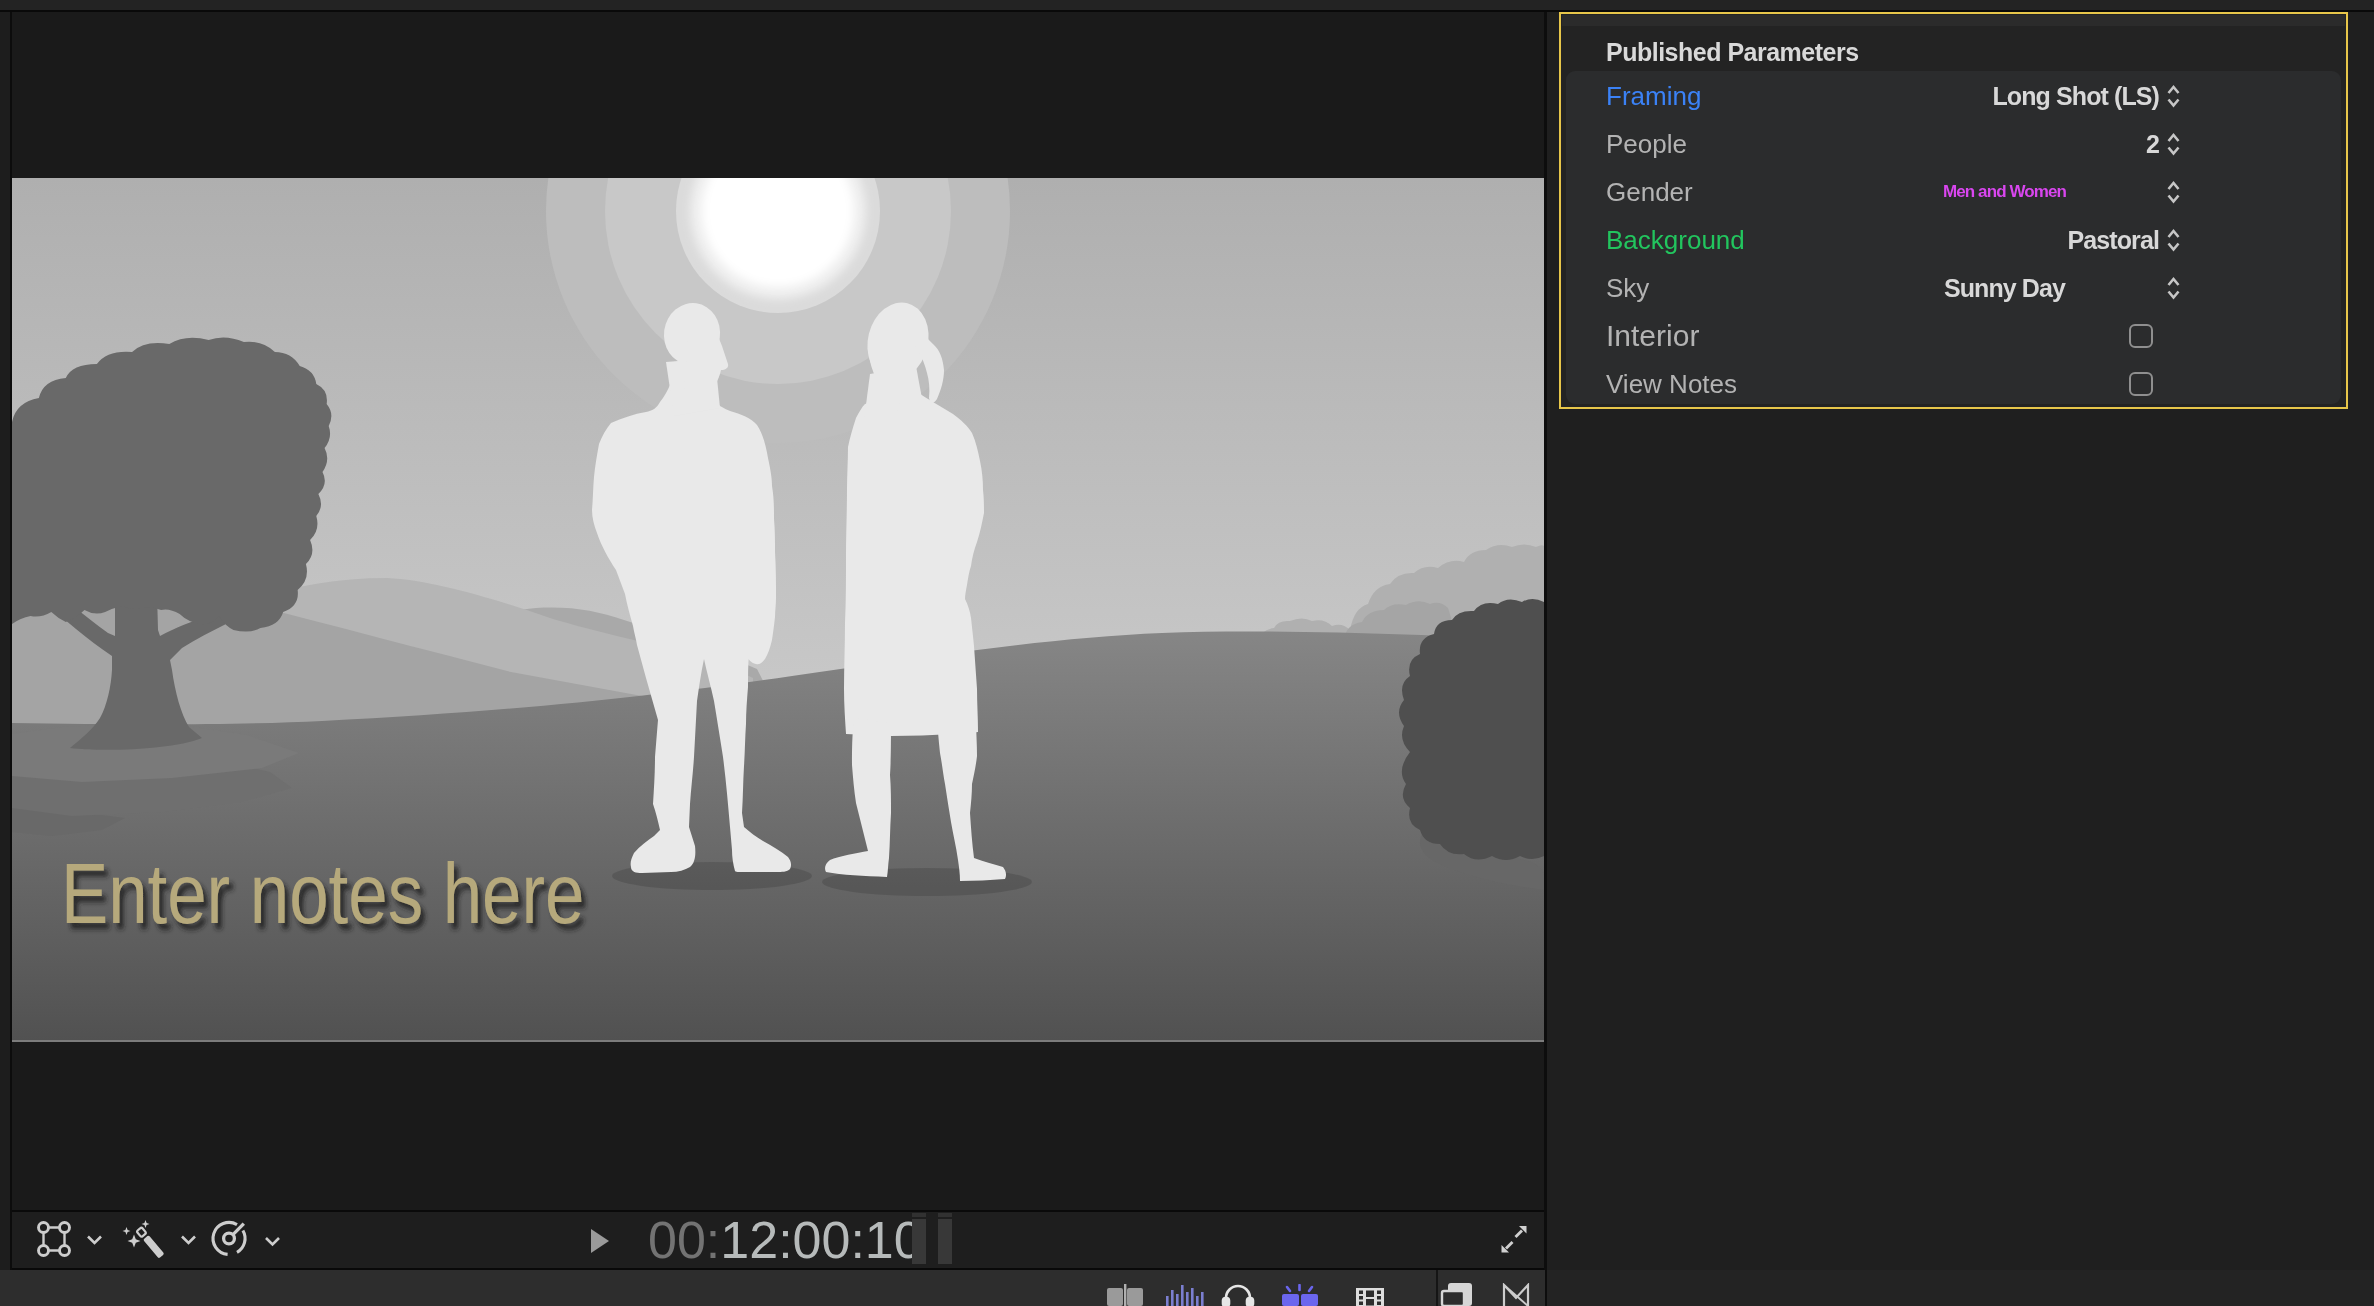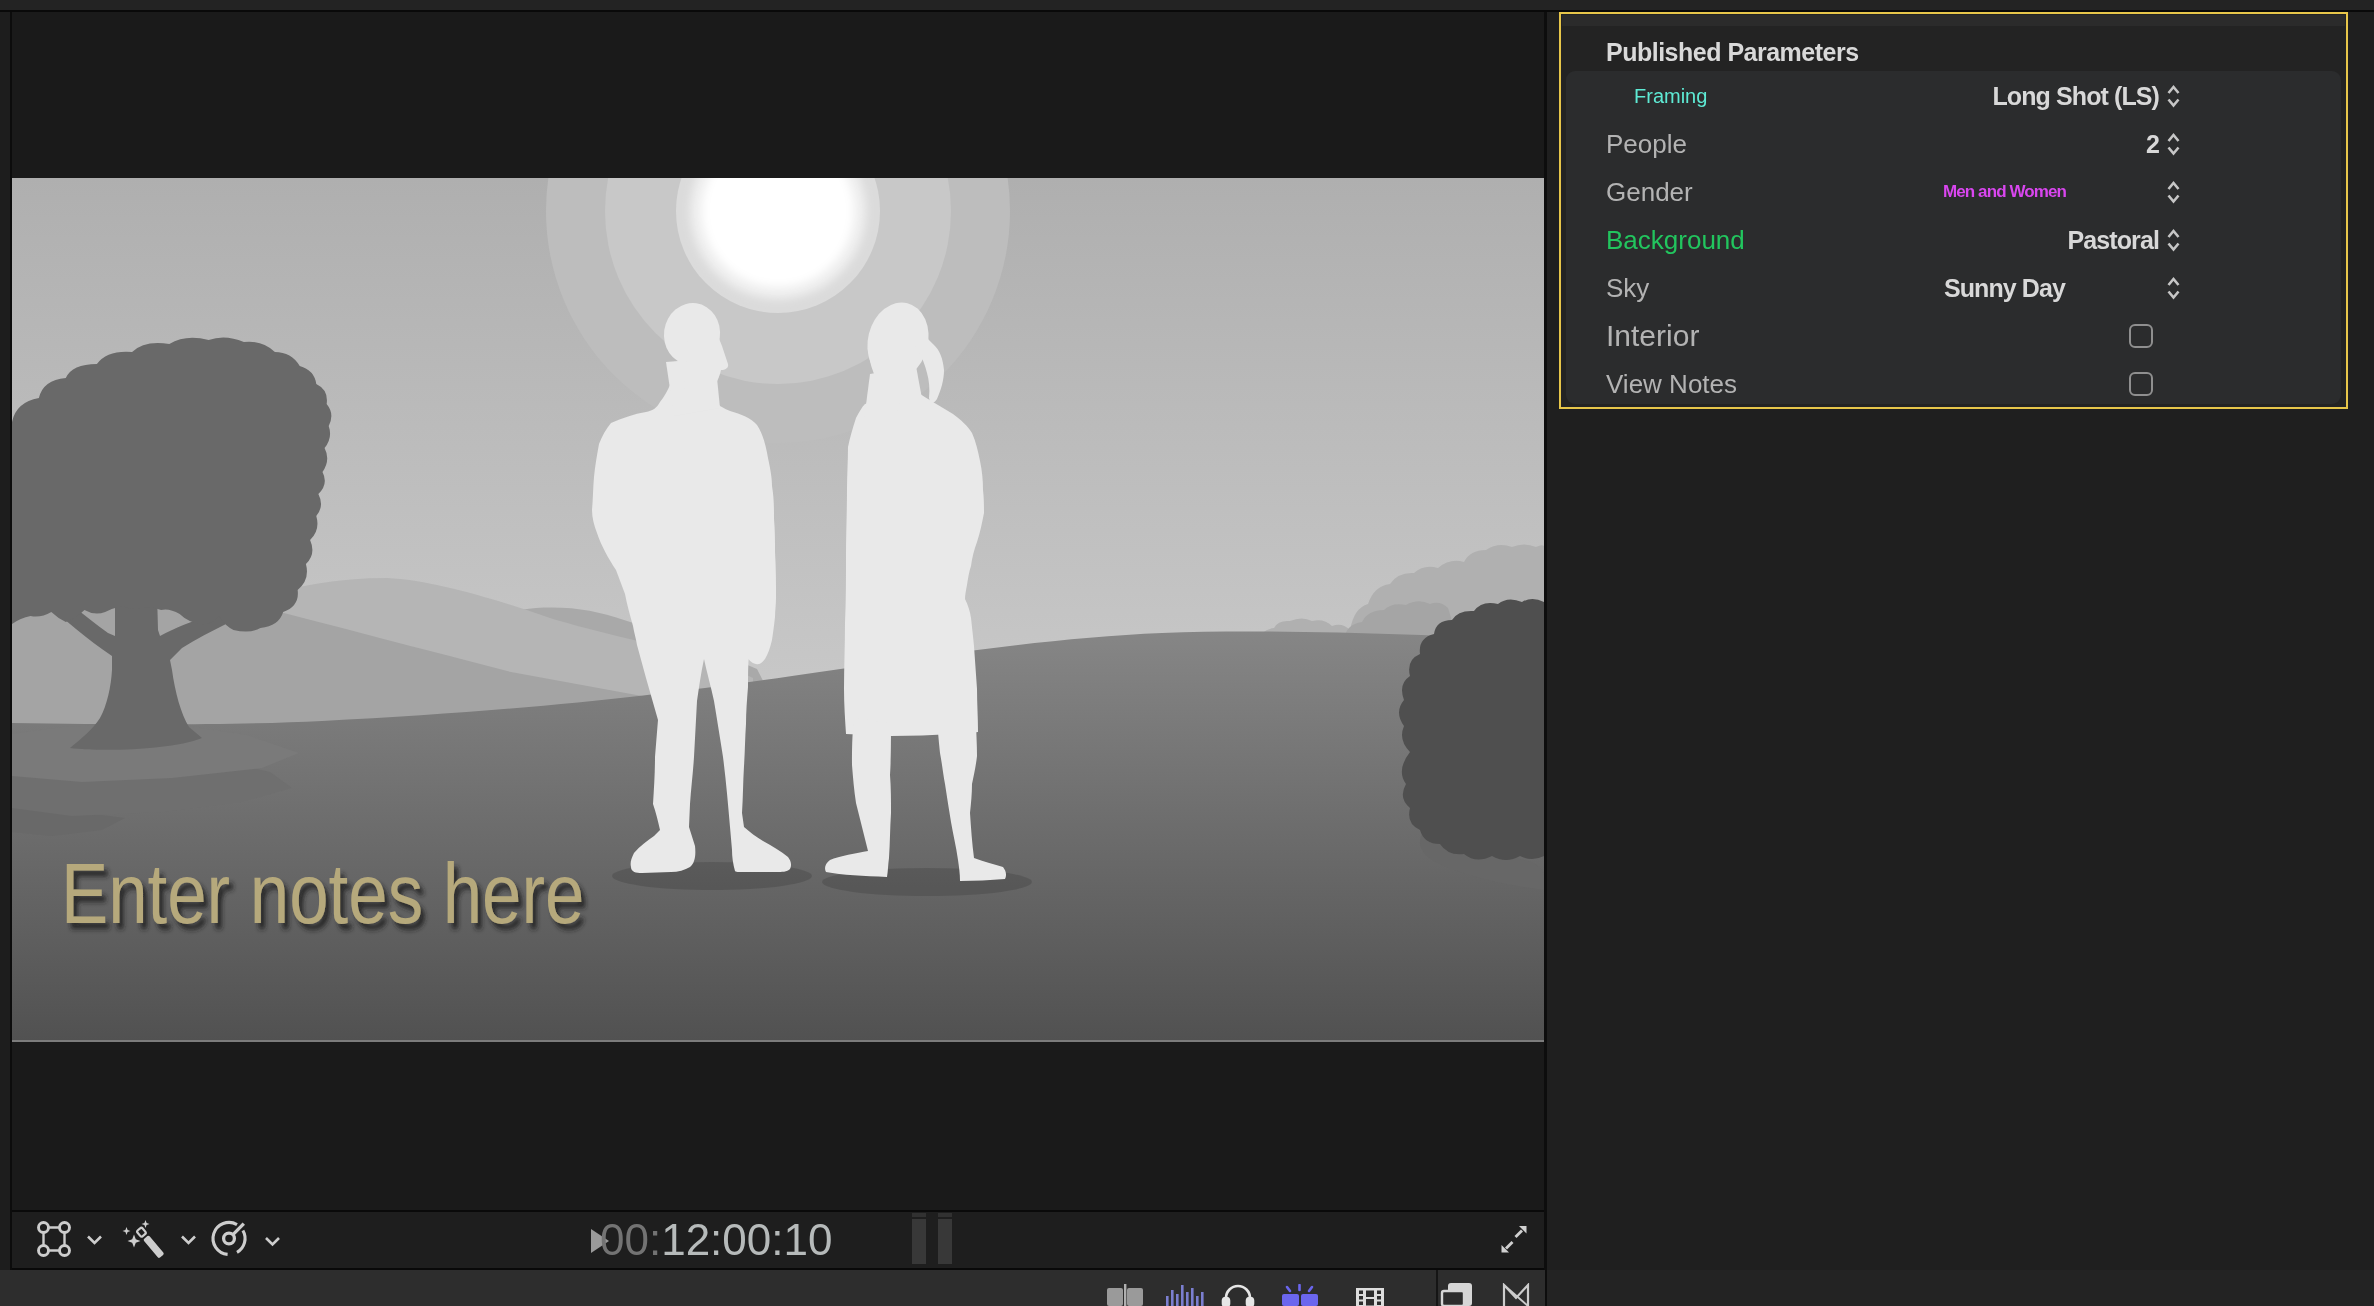--- a/index.html
+++ b/index.html
@@ -128,21 +128,21 @@
     <path d="M206.9,8.5 A16,16 0 0 1 201,30.4"></path>
     <circle cx="193" cy="16.5" r="5.4" stroke-width="3.3"></circle>
     <line x1="197.2" y1="12.3" x2="207.8" y2="1.6" stroke-width="3.3"></line>
     <path d="M230,16 l6.5,6.5 l6.5,-6.5" stroke-width="2.6"></path>
   </g>
 </svg>
 
 <svg class="abs" style="left:588px;top:1228px" width="24" height="26" viewBox="0 0 24 26">
     <path d="M3,1 L21,13 L3,25 Z" fill="#9a9a9a"></path>
   </svg>
-<div class="abs" style="left:600px;top:1212px;width:400px;height:72px;line-height:56px;font-size:44px;font-weight:300;color:#b6baba;"><span style="color:#737373">00:</span>12:00:10</div>
+<div class="abs" style="left:648px;top:1212px;width:400px;height:72px;line-height:56px;font-size:52px;font-weight:300;color:#b6baba;"><span style="color:#737373">00:</span>12:00:10</div>
 
 <div class="abs" style="left:912px;top:1213px;width:14px;height:4px;background:#313131"></div>
 <div class="abs" style="left:912px;top:1219px;width:14px;height:45px;background:#383838"></div>
 <div class="abs" style="left:938px;top:1213px;width:14px;height:4px;background:#313131"></div>
 <div class="abs" style="left:938px;top:1219px;width:14px;height:45px;background:#383838"></div>
 
 <svg class="abs" style="left:1499px;top:1223px" width="30" height="32" viewBox="0 0 30 32">
   <g stroke="#d0d0d0" stroke-width="2.9" fill="none">
     <path d="M16.5,14 L23,7.5"></path>
       <path d="M13.5,19 L7,25.5"></path>
@@ -200,21 +200,21 @@
     <path d="M64,23 L64,2 L76,15 L88,2 L88,23"></path>
     <path d="M64,2 L88,23" stroke-width="1.9"></path>
   </g>
 </svg>
 
 <div class="abs" style="left:1559px;top:12px;width:789px;height:397px;border:2.5px solid #e7c64a;background:#232323;box-sizing:border-box;"></div>
 <div class="abs" style="left:1562px;top:15px;width:783px;height:11px;background:#2b2b2b"></div>
 <div class="abs" style="left:1606px;top:38px;width:400px;height:26px;font-size:25px;font-weight:bold;letter-spacing:-0.5px;color:#d9d9d9;">Published Parameters</div>
 <div class="abs" style="left:1566px;top:71px;width:775px;height:333px;background:#2b2c2d;border-radius:9px;"></div>
 
-<div class="abs" style="left:1606px;top:83px;width:400px;height:26px;font-size:20px;color:#5eead4;line-height:26px;margin-left:28px;">Framing</div>
+<div class="abs" style="left:1606px;top:83px;width:400px;height:26px;font-size:26px;color:#3b82f6;line-height:26px;">Framing</div>
 <div class="abs" style="left:1606px;top:131px;width:400px;height:26px;font-size:26px;color:#b3b3b3;line-height:26px;">People</div>
 <div class="abs" style="left:1606px;top:179px;width:400px;height:26px;font-size:26px;color:#b3b3b3;line-height:26px;">Gender</div>
 <div class="abs" style="left:1606px;top:227px;width:400px;height:26px;font-size:26px;color:#22c55e;line-height:26px;">Background</div>
 <div class="abs" style="left:1606px;top:275px;width:400px;height:26px;font-size:26px;color:#b3b3b3;line-height:26px;">Sky</div>
 <div class="abs" style="left:1606px;top:323px;width:400px;height:26px;font-size:30px;color:#b3b3b3;line-height:26px;">Interior</div>
 <div class="abs" style="left:1606px;top:371px;width:400px;height:26px;font-size:26px;color:#b3b3b3;line-height:26px;">View Notes</div>
 
 <div class="abs" style="left:1850px;top:83px;width:309px;height:26px;font-size:25px;font-weight:bold;letter-spacing:-0.9px;color:#d8d8d8;line-height:26px;text-align:right;">Long Shot (LS)</div>
 <div class="abs" style="left:1850px;top:131px;width:309px;height:26px;font-size:25px;font-weight:bold;letter-spacing:-0.9px;color:#d8d8d8;line-height:26px;text-align:right;">2</div>
 <div class="abs" style="left:1850px;top:179px;width:309px;height:26px;font-size:17px;font-weight:bold;letter-spacing:-0.9px;color:#d946ef;line-height:26px;text-align:center;">Men and Women</div>

